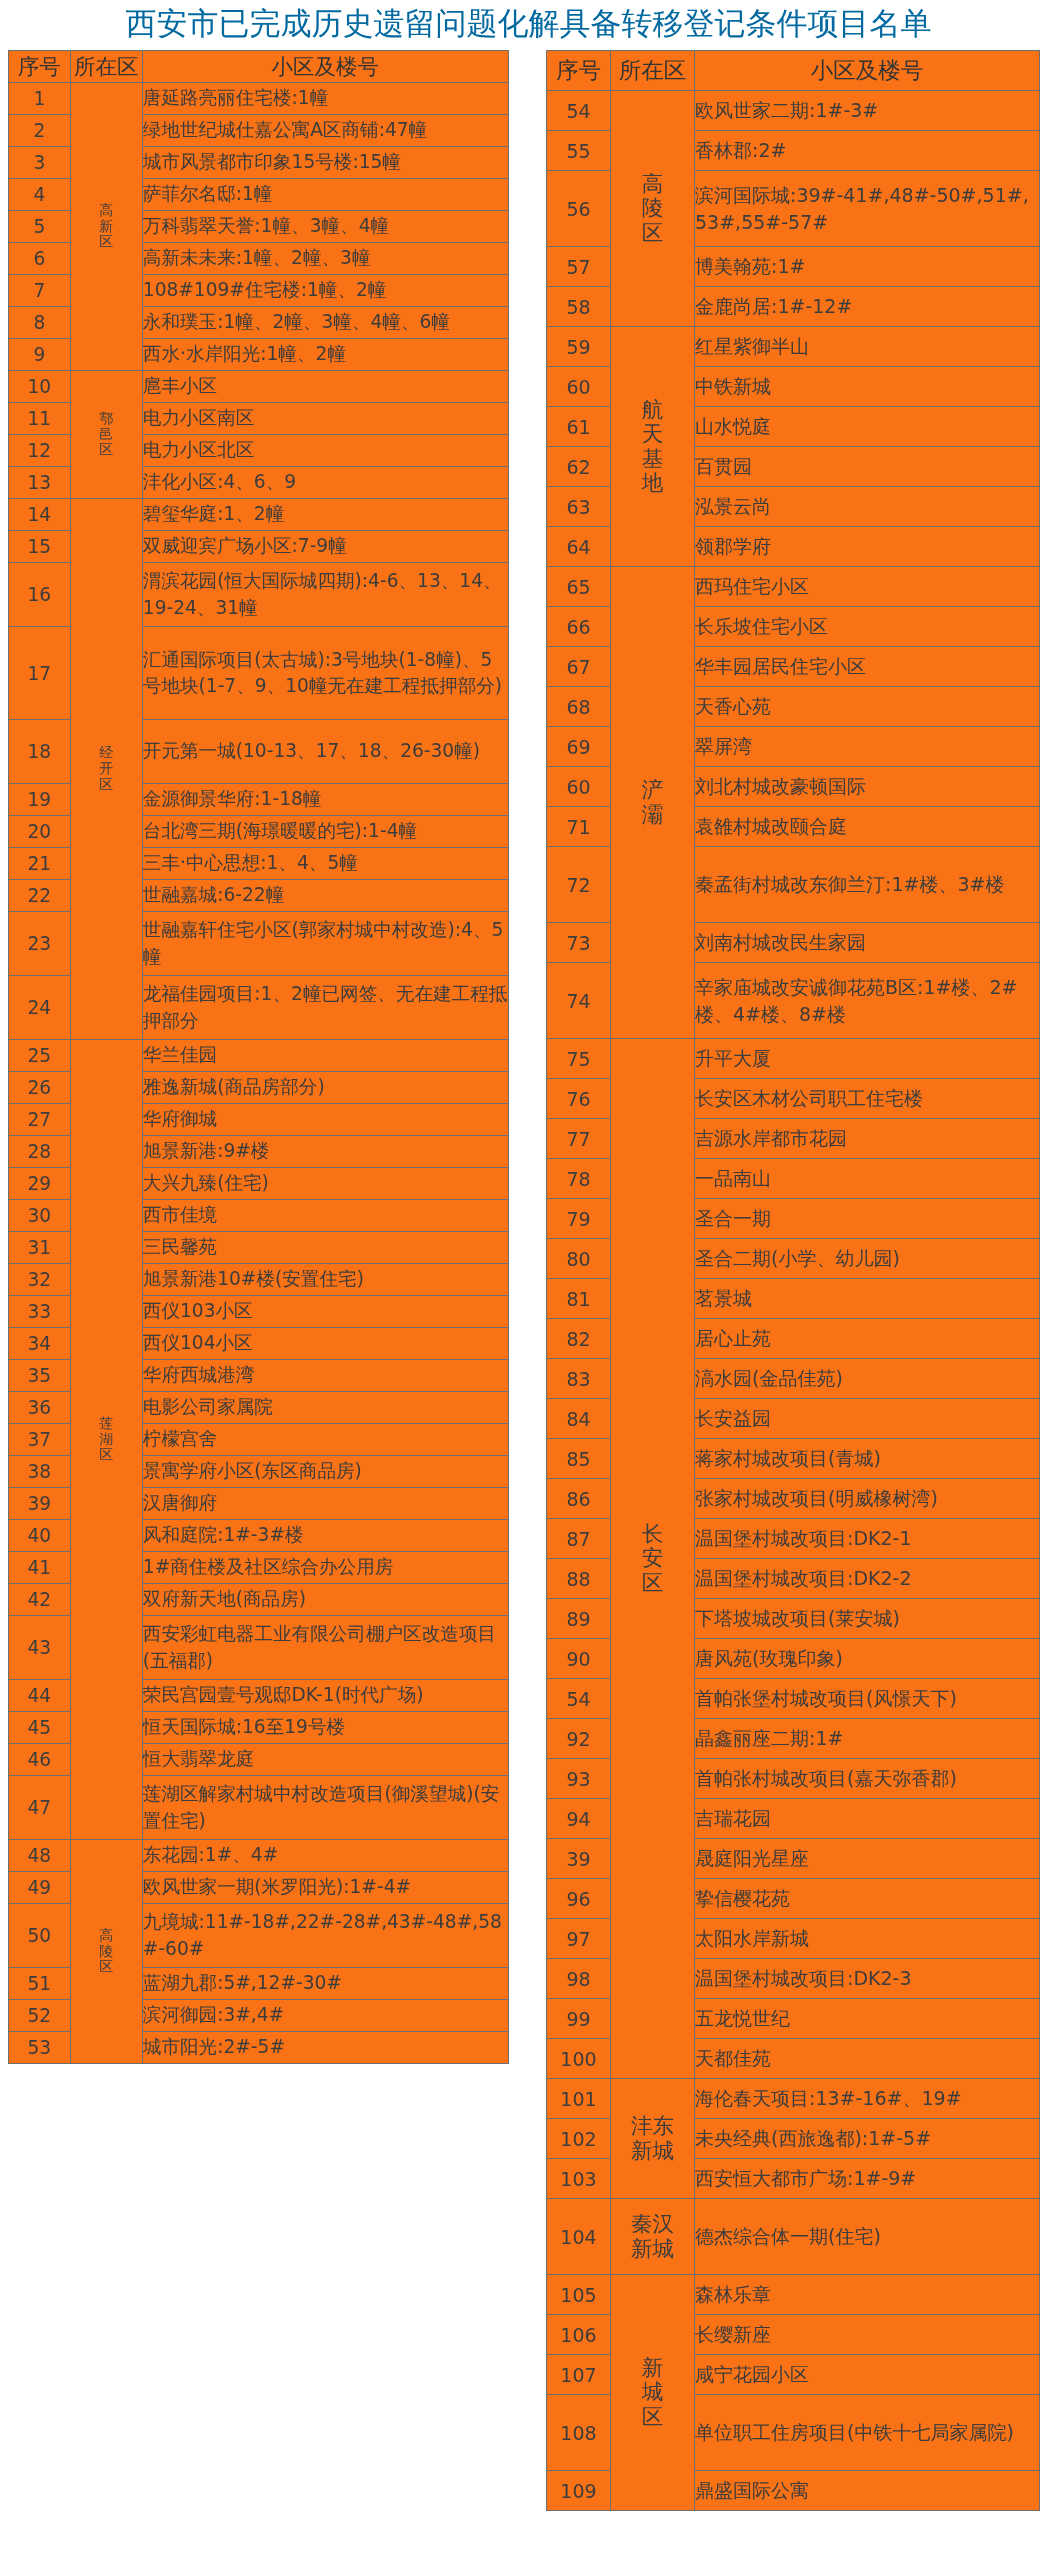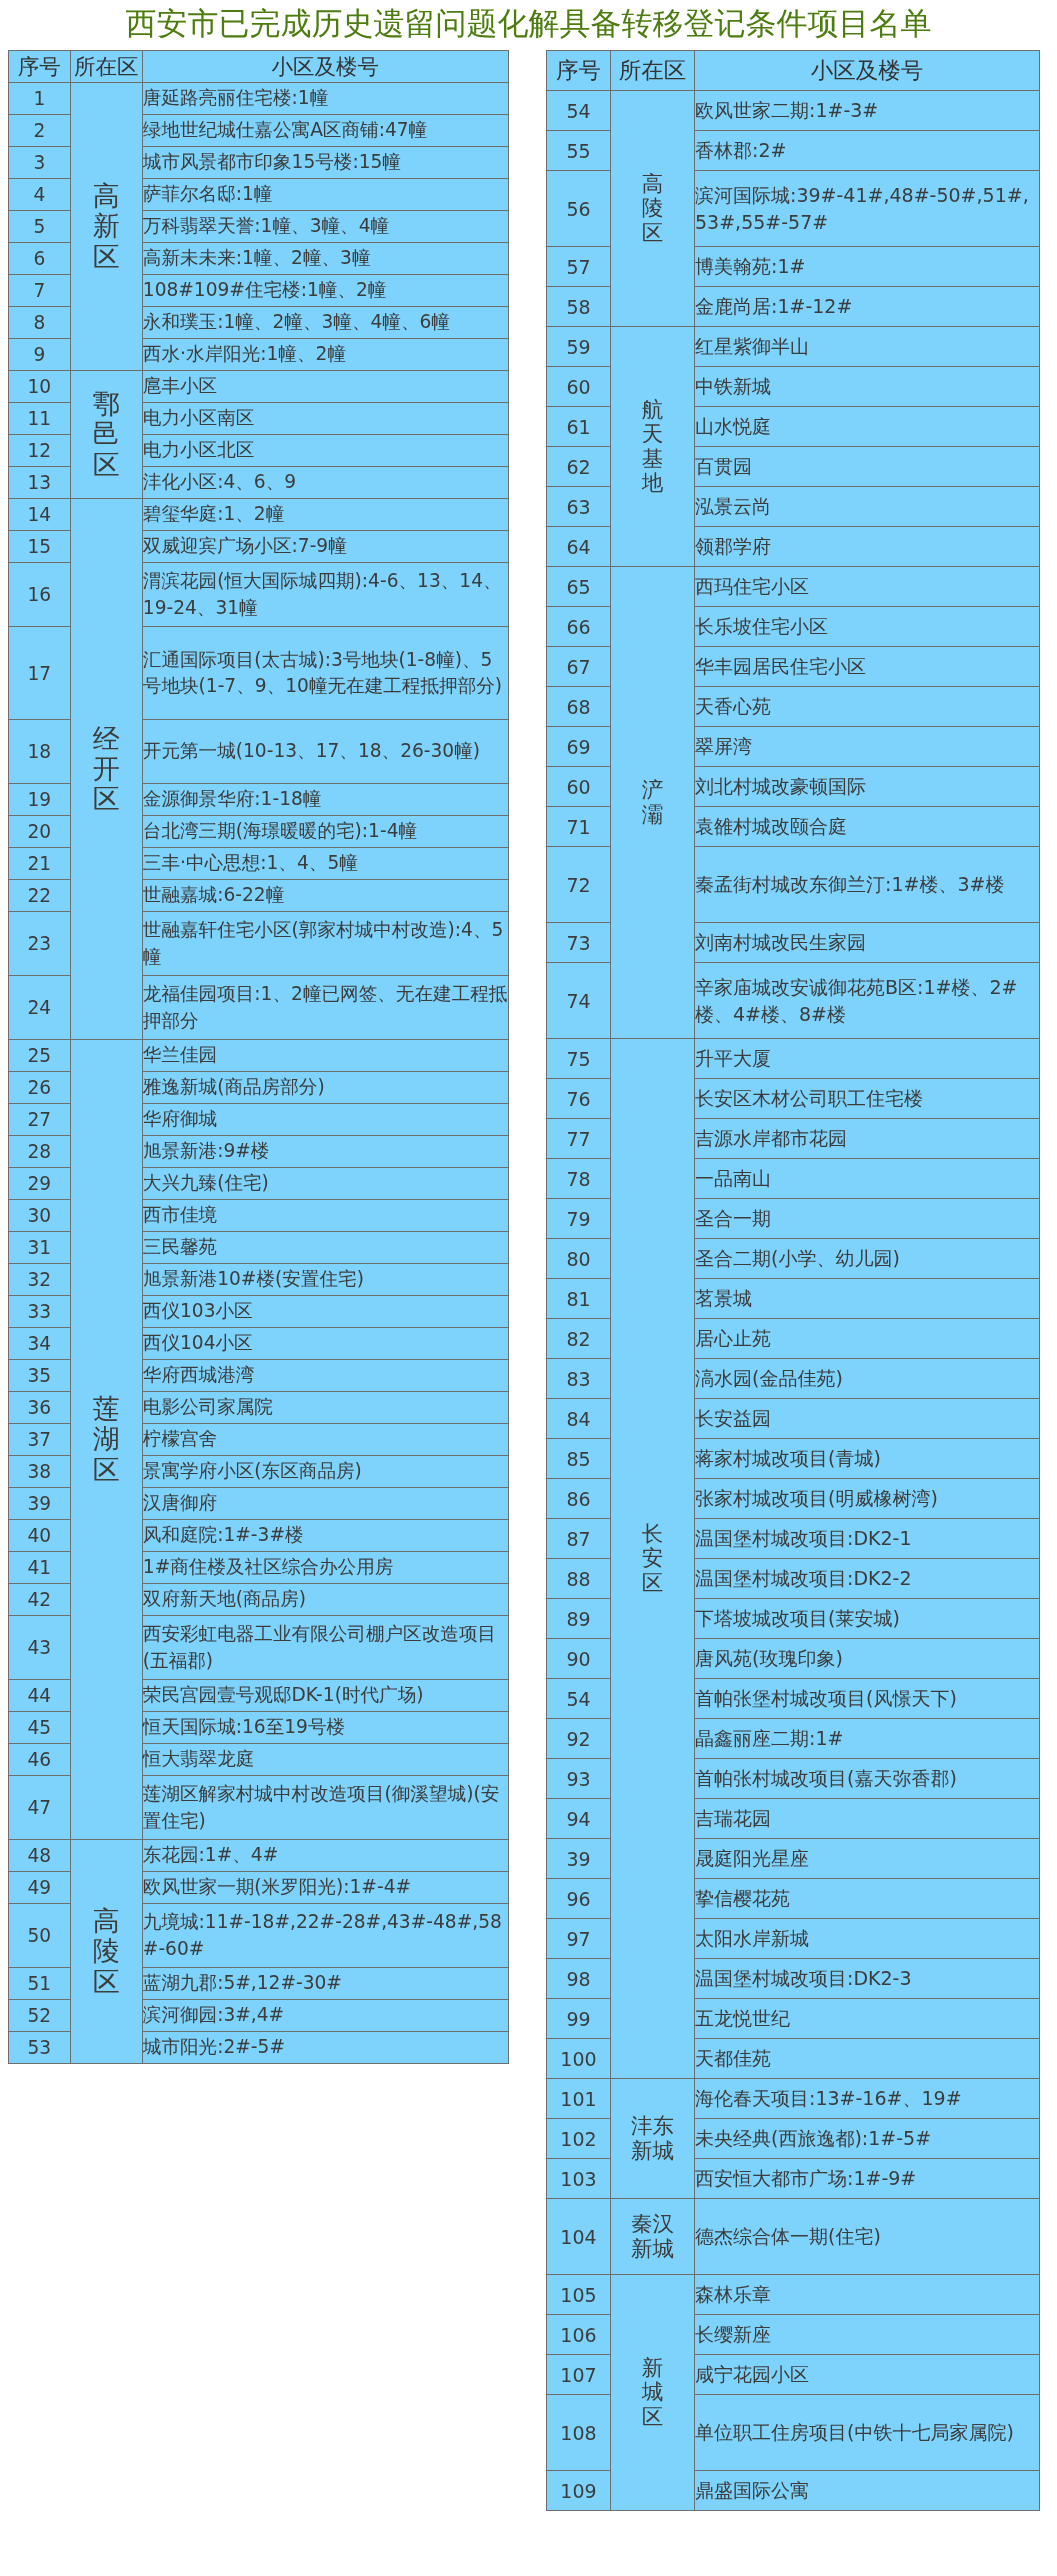--- a/index.html
+++ b/index.html
@@ -3,42 +3,42 @@
 <meta charset="utf-8">
 <style>
   html, body { margin: 0; padding: 0; background: #ffffff; }
   body {
     width: 1057px; height: 2576px; position: relative; overflow: hidden;
     font-family: "DejaVu Sans", "Liberation Sans", sans-serif;
     color: #3a3a3a;
   }
   .title {
     position: absolute; left: 0; top: 3.9px; width: 1057px;
-    text-align: center; font-size: 31px; color: #4d7c0f;
+    text-align: center; font-size: 31px; color: #0369a1;
     letter-spacing: 0px; line-height: 39px;
   }
   table.grid {
     position: absolute; border-collapse: collapse; table-layout: fixed;
-    background: #7dd3fc;
+    background: #f97316;
   }
   table.grid td, table.grid th {
     border: 1.5px solid #6e6e6e;
     padding: 0; vertical-align: middle;
     font-weight: normal; color: #3c3c3c;
   }
   table.grid th { font-size: 21.5px; text-align: center; color: #333; }
   td.num { text-align: center; }
   td.dist { text-align: center; }
   td.dist span { display: inline-block; width: 1.1em; line-height: 1.12; word-break: break-all; }
   td.item { text-align: left; padding-left: 3.9px; padding-right: 2px; line-height: 1.42; word-break: break-all; }
 
   #left { left: 7.8px; top: 50px; width: 501px; }
   #left th { height: 31px; }
   #left td.num, #left td.item { font-size: 18.6px; }
-  #left td.dist { font-size: 27px; }
+  #left td.dist { font-size: 14px; }
   #left tr.r1 td { height: 31px; }
   #left tr.r2 td { height: 63px; }
   #left tr.r3 td { height: 92px; }
 
   #right { left: 546px; top: 50px; width: 494px; }
   #right th { height: 39px; font-size: 22.5px; }
   #right td.num, #right td.item { font-size: 19px; }
   #right td.dist { font-size: 21.5px; }
   #right tr.r1 td { height: 39px; }
   #right tr.r2 td { height: 75px; }

